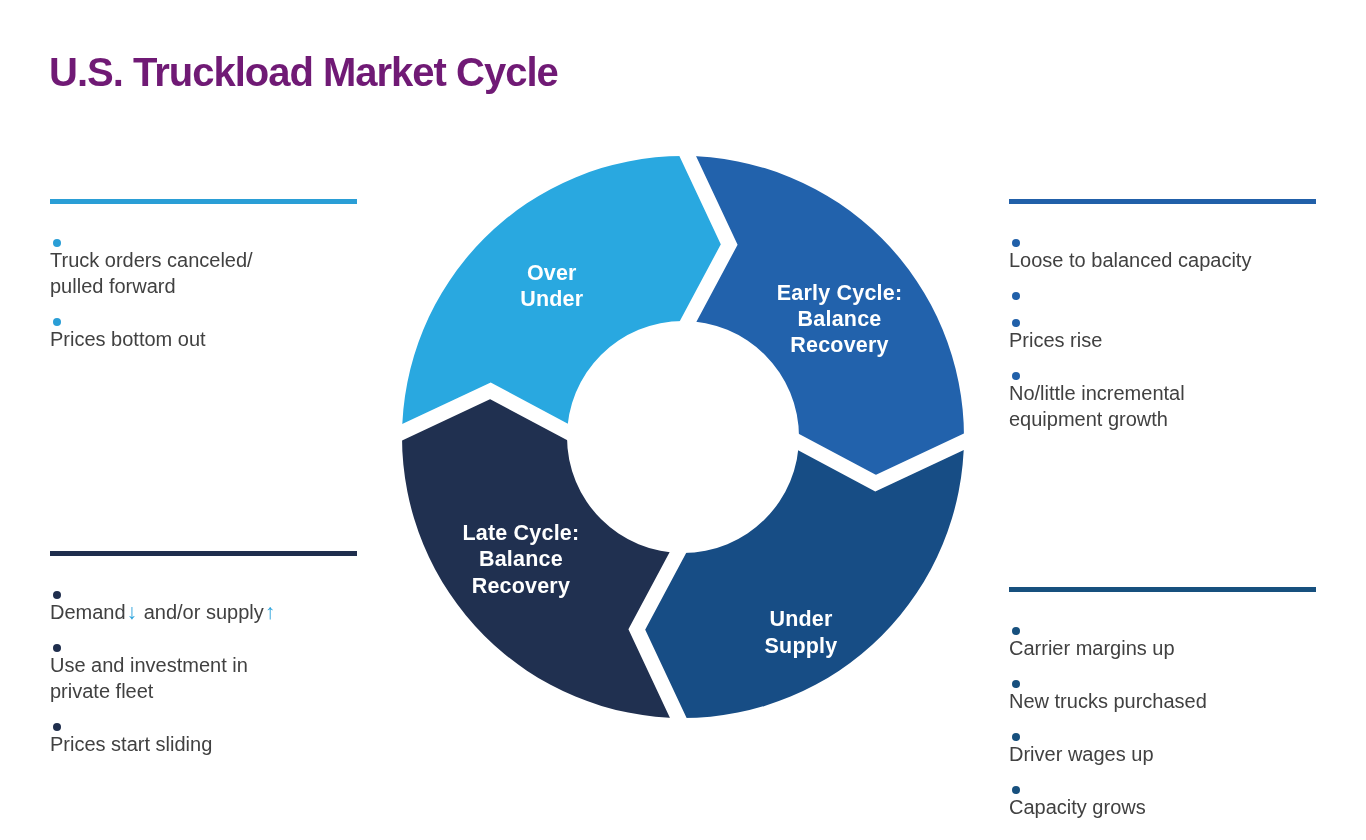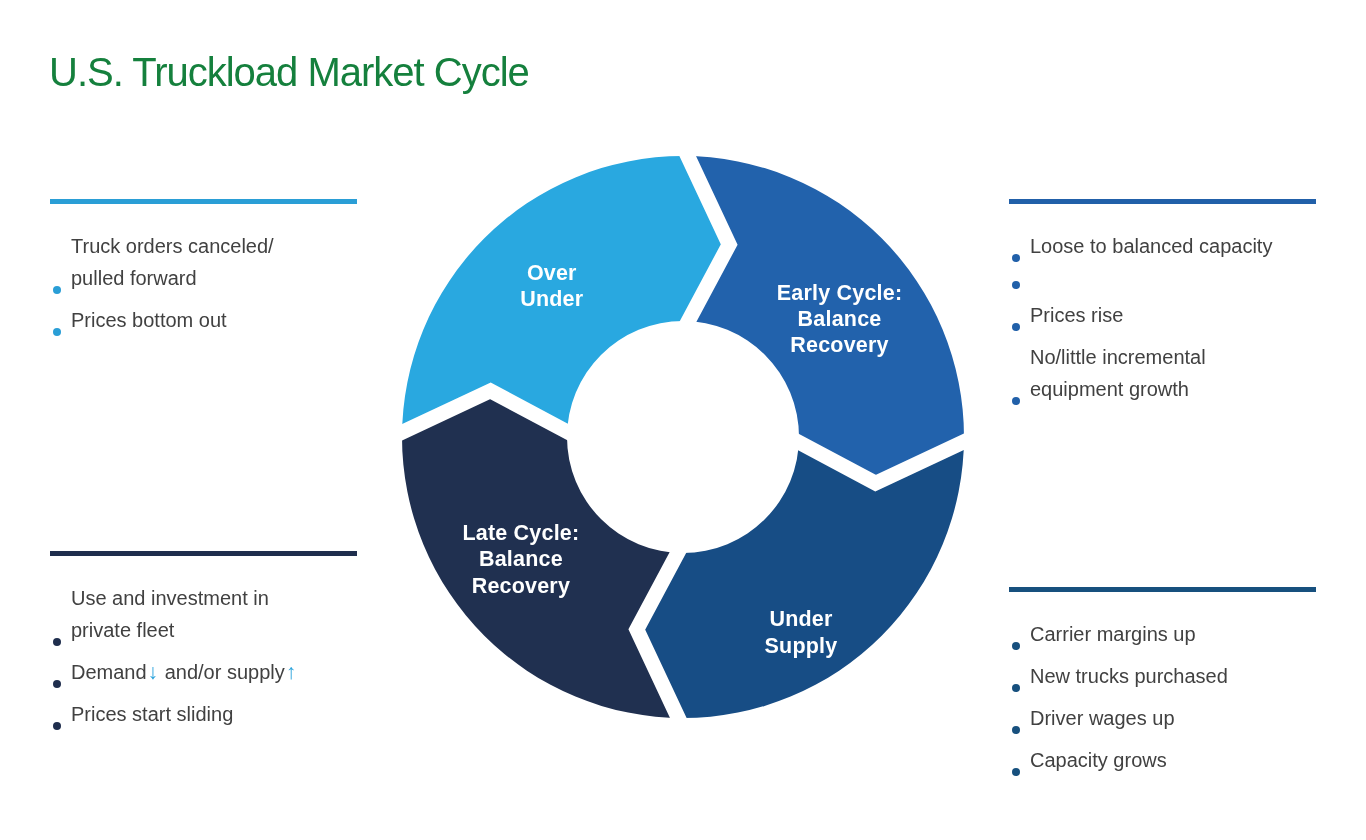--- a/index.html
+++ b/index.html
@@ -7,37 +7,37 @@
     width: 1366px; height: 840px;
     background: #ffffff;
     font-family: "Liberation Sans", "DejaVu Sans", sans-serif;
     overflow: hidden;
     position: relative;
   }
   .stage { position: absolute; inset: 0; width: 1366px; height: 840px; }
 
   .page-title {
     position: absolute; left: 49px; top: 50px;
-    font-size: 40px; font-weight: 400; letter-spacing: -1px;
-    color: #15803d;
+    font-size: 40px; font-weight: 700; letter-spacing: -1px;
+    color: #701a75;
   }
 
   
   .panel { position: absolute; width: 307px; }
   .panel-tl { left: 50px;   top: 199px; }
   .panel-tr { left: 1009px; top: 199px; }
   .panel-bl { left: 50px;   top: 551px; }
   .panel-br { left: 1009px; top: 551px; margin-top: 36px; }
 
   .panel-rule { height: 5px; width: 100%; margin-bottom: 26px; }
 
   .bullet-item {
-    display: flex; align-items: flex-end;
+    display: flex; align-items: flex-start;
     margin-bottom: 10px;
-    color: #414141; font-size: 20px; line-height: 32px;
+    color: #414141; font-size: 20px; line-height: 26px; flex-direction: column;
   }
   .dot {
     flex: 0 0 auto;
     width: 8px; height: 8px; border-radius: 50%;
     margin: 9px 10px 0 3px;
   }
   .item-text { white-space: pre-line; }
   .arrow { font-weight: 700; padding: 0 1px; font-size: 21px; }
 
   
@@ -96,26 +96,26 @@
 equipment growth</span>
         </div>
       </div>
   </div>
 
   <div class="panel panel-bl">
     <div class="panel-rule" style="background: rgb(31, 46, 77);"></div>
     <div class="panel-items">
         <div class="bullet-item">
           <span class="dot" style="background: rgb(31, 46, 77);"></span>
-          <span class="item-text">Use and investment in
-private fleet</span>
+          <span class="item-text">Demand<span class="arrow" style="color: rgb(43, 163, 220);">↓</span> and/or supply<span class="arrow" style="color: rgb(43, 163, 220);">↑</span></span>
         </div>
         <div class="bullet-item">
           <span class="dot" style="background: rgb(31, 46, 77);"></span>
-          <span class="item-text">Demand<span class="arrow" style="color: rgb(43, 163, 220);">↓</span> and/or supply<span class="arrow" style="color: rgb(43, 163, 220);">↑</span></span>
+          <span class="item-text">Use and investment in
+private fleet</span>
         </div>
         <div class="bullet-item">
           <span class="dot" style="background: rgb(31, 46, 77);"></span>
           <span class="item-text">Prices start sliding</span>
         </div>
       </div>
   </div>
 
   <div class="panel panel-br">
     <div class="panel-rule" style="background: rgb(23, 80, 126);"></div>

